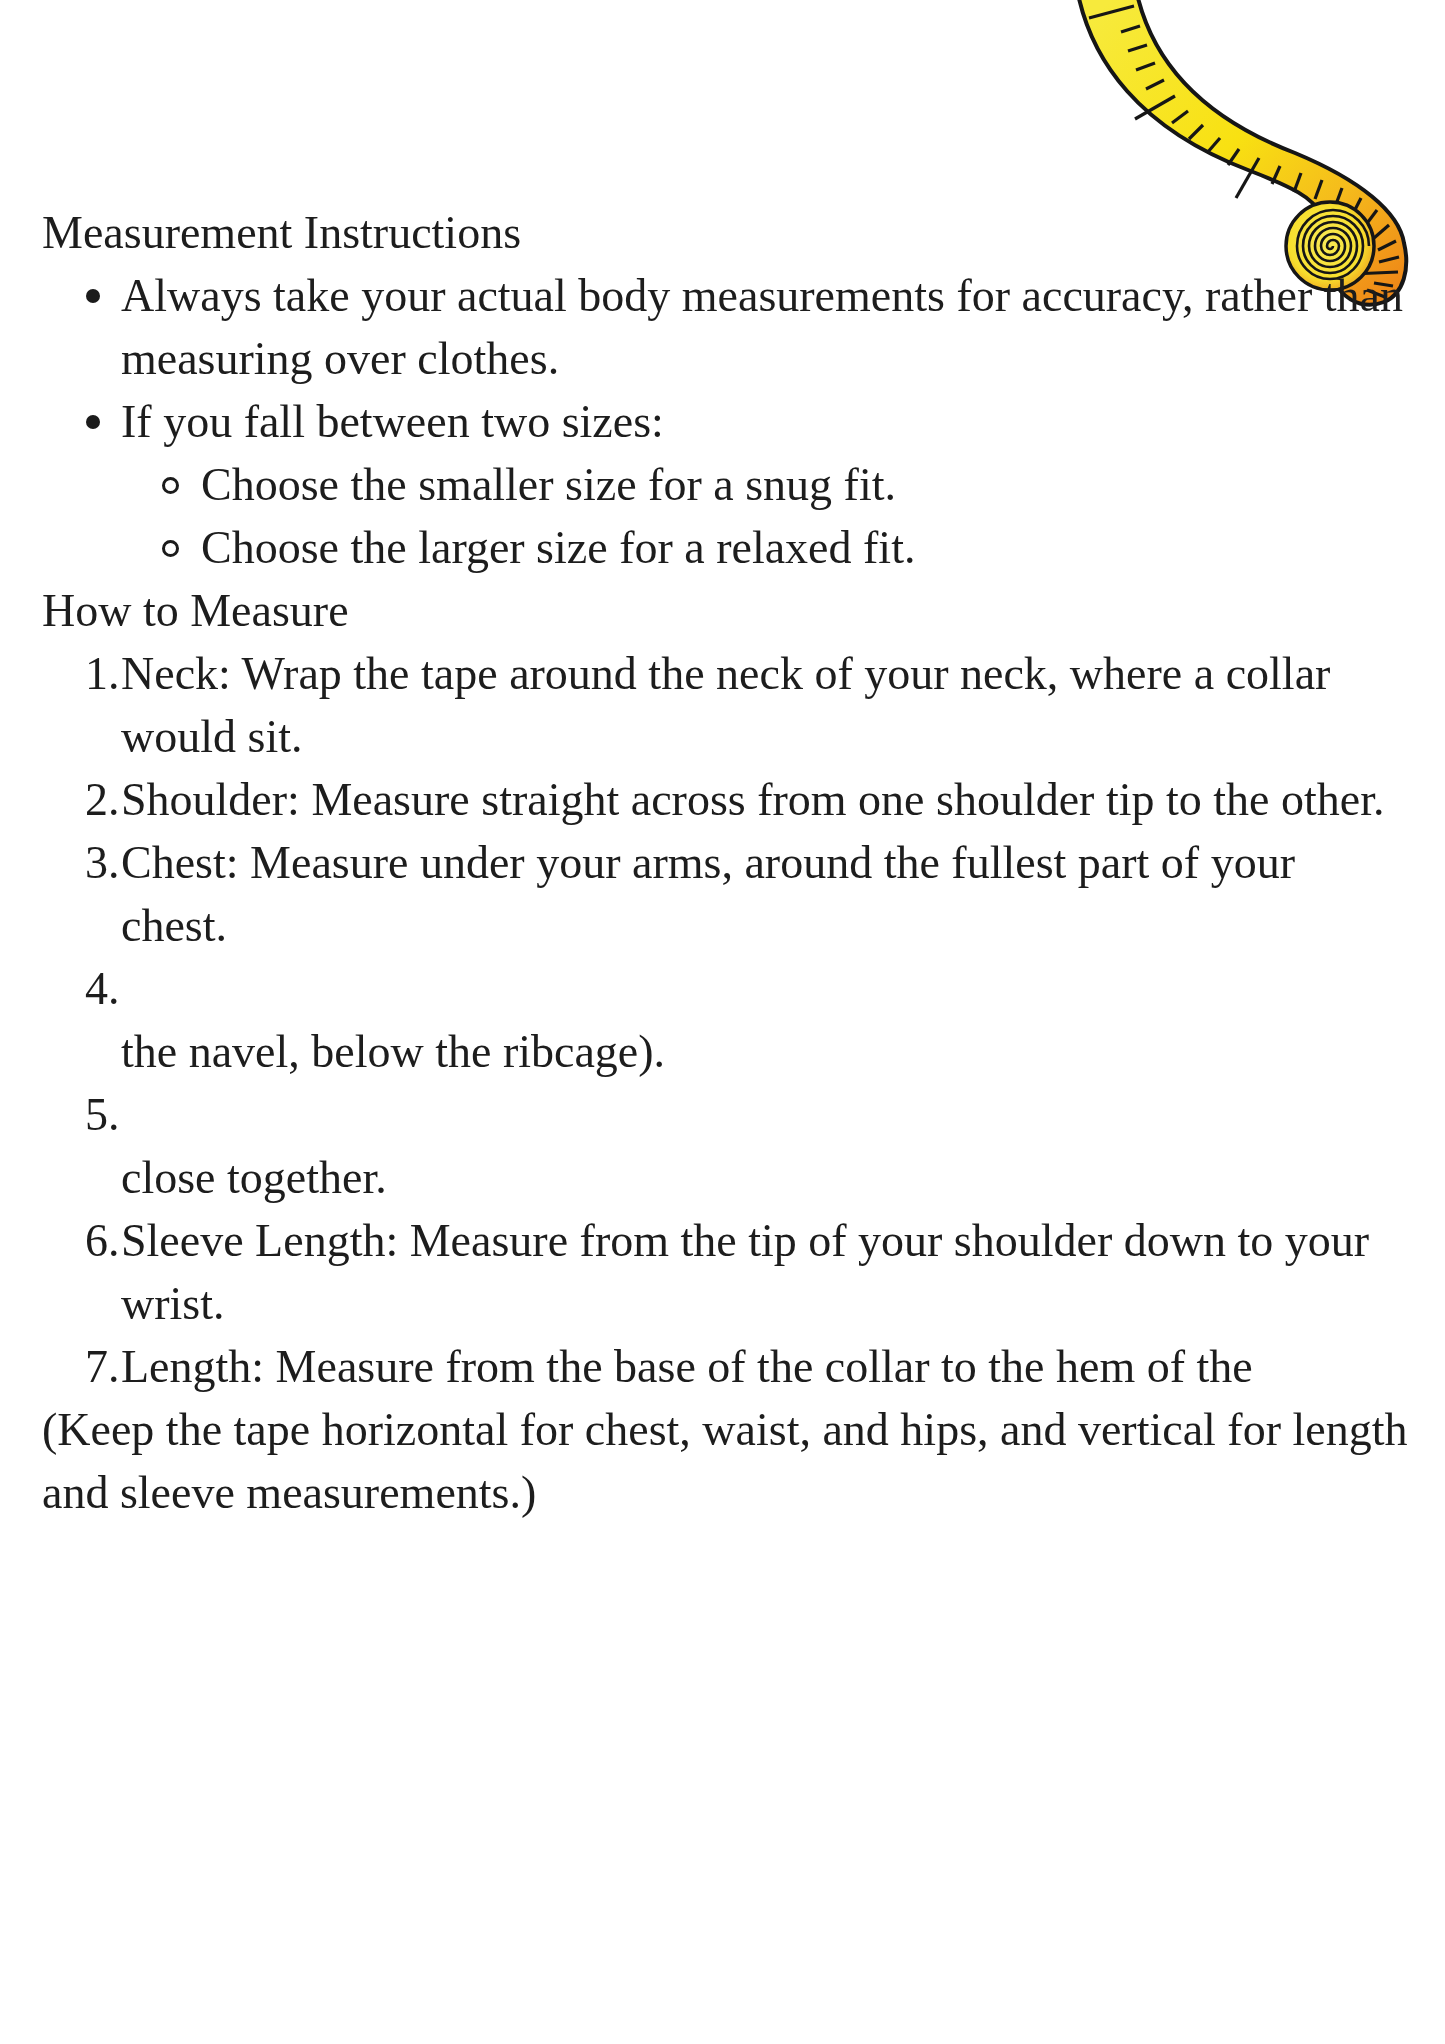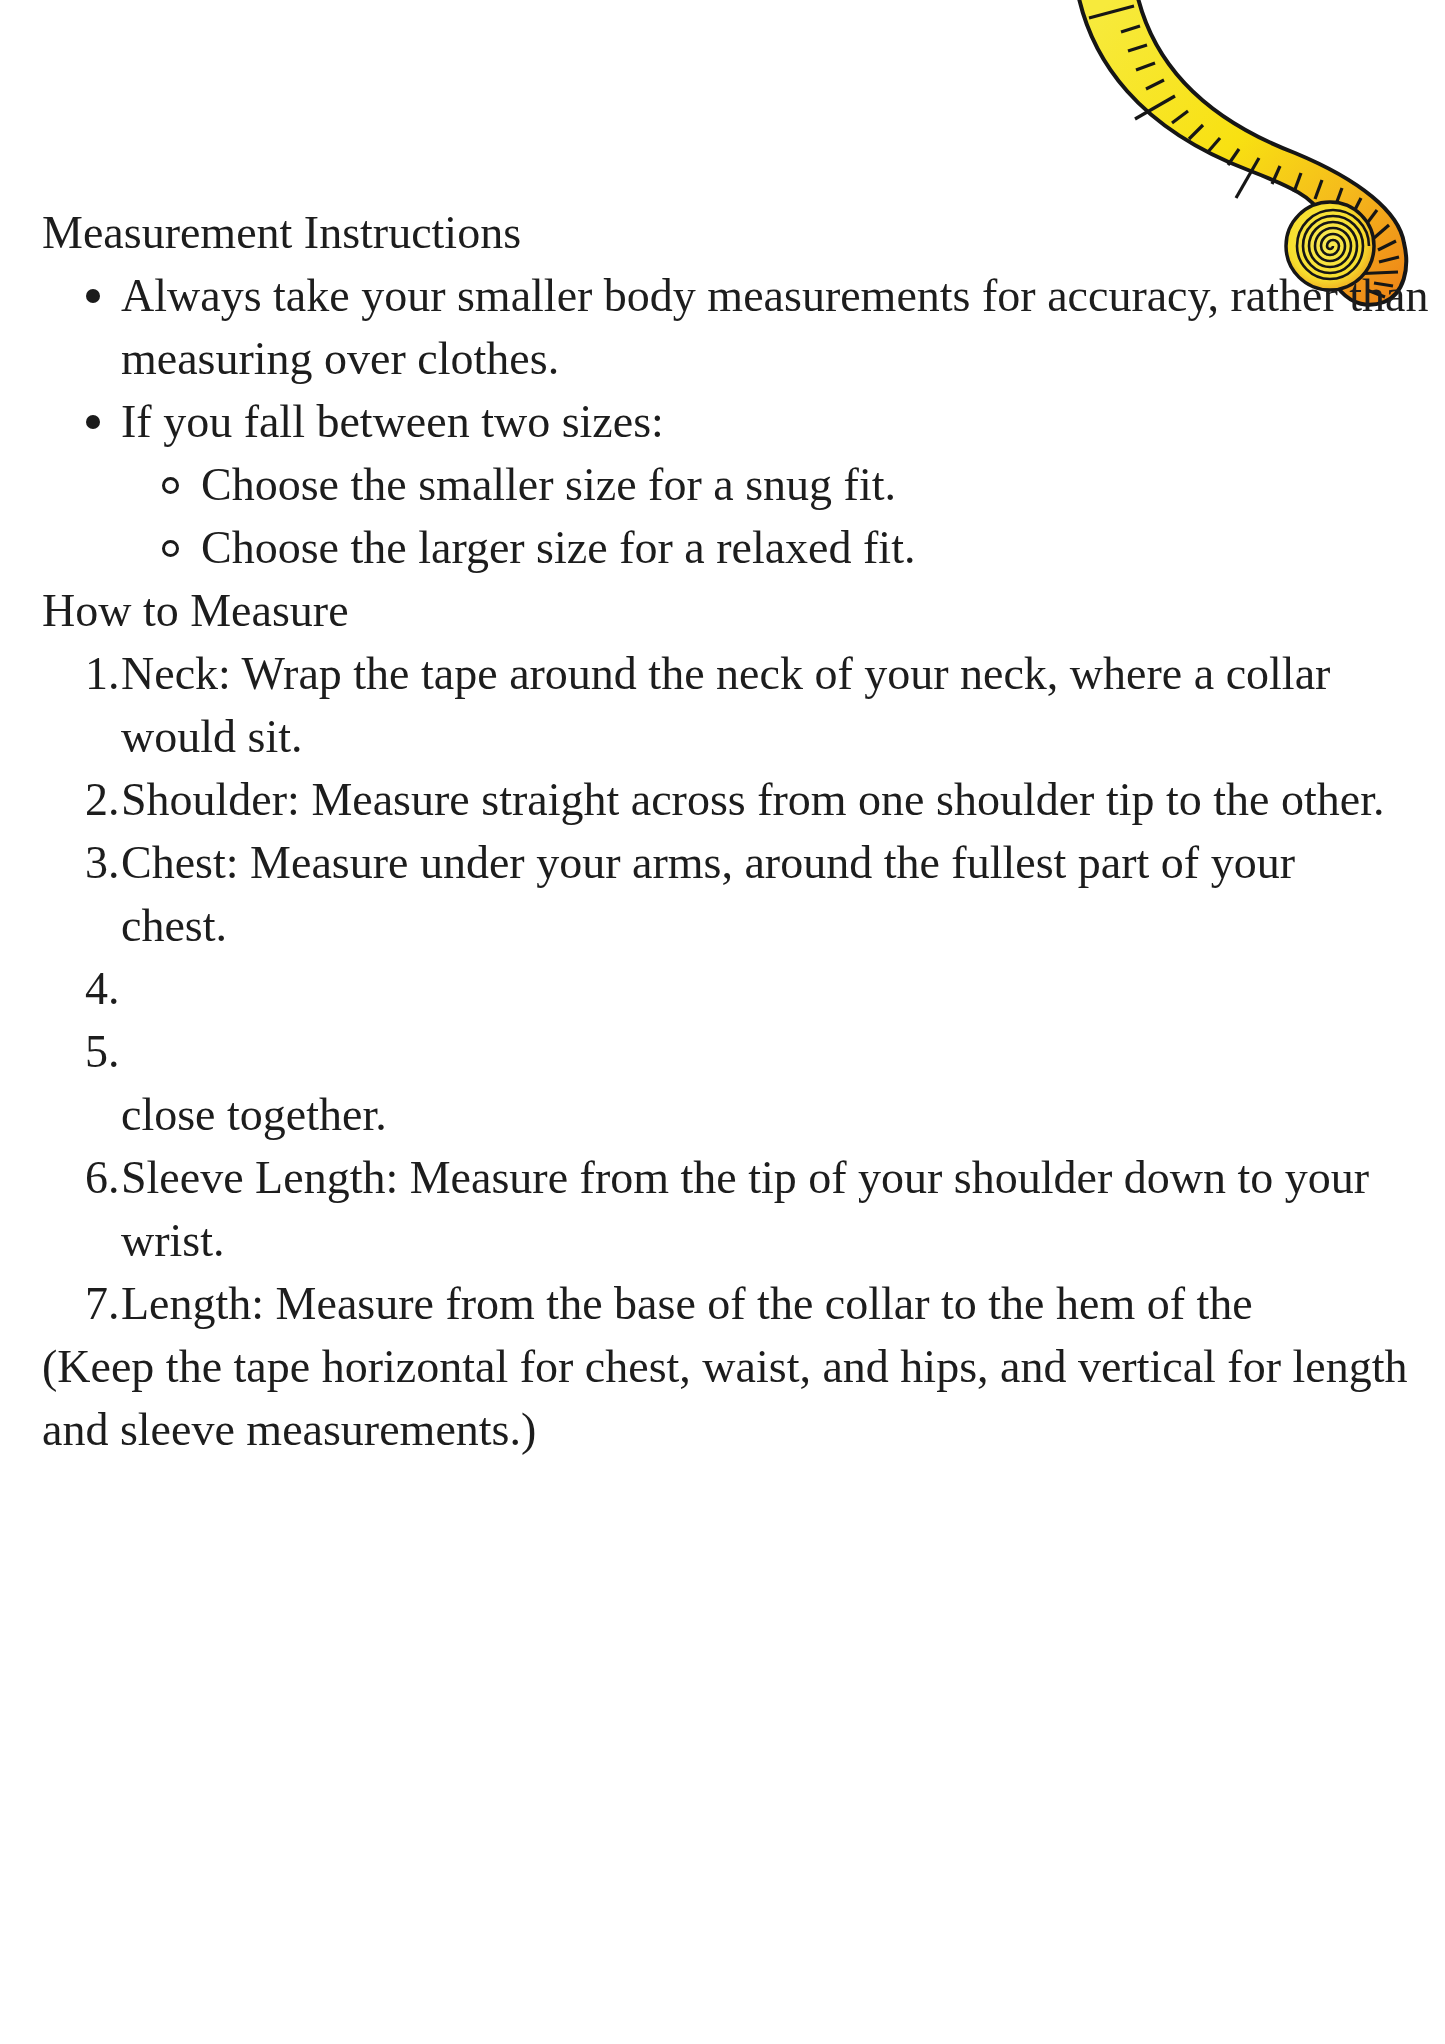--- a/index.html
+++ b/index.html
@@ -112,21 +112,21 @@
   </div>
 
   <main class="content">
 
     <div class="line">
       <span class="txt t-flush">Measurement Instructions</span>
     </div>
 
     <div class="line">
       <span class="marker dot"></span>
-      <span class="txt t-item">Always take your smaller body measurements for accuracy, rather than</span>
+      <span class="txt t-item">Always take your actual body measurements for accuracy, rather than</span>
     </div>
     <div class="line">
       <span class="txt t-item">measuring over clothes.</span>
     </div>
 
 
     <div class="line">
       <span class="marker dot"></span>
       <span class="txt t-item">If you fall between two sizes:</span>
     </div>
@@ -161,20 +161,23 @@
       <span class="num">3.</span>
       <span class="txt t-item">Chest: Measure under your arms, around the fullest part of your</span>
     </div>
     <div class="line">
       <span class="txt t-item">chest.</span>
     </div>
 
     <div class="line">
       <span class="num">4.</span>
     </div>
+    <div class="line">
+      <span class="txt t-item">the navel, below the ribcage).</span>
+    </div>
 
     <div class="line">
       <span class="num">5.</span>
     </div>
     <div class="line">
       <span class="txt t-item">close together.</span>
     </div>
 
     <div class="line">
       <span class="num">6.</span>

